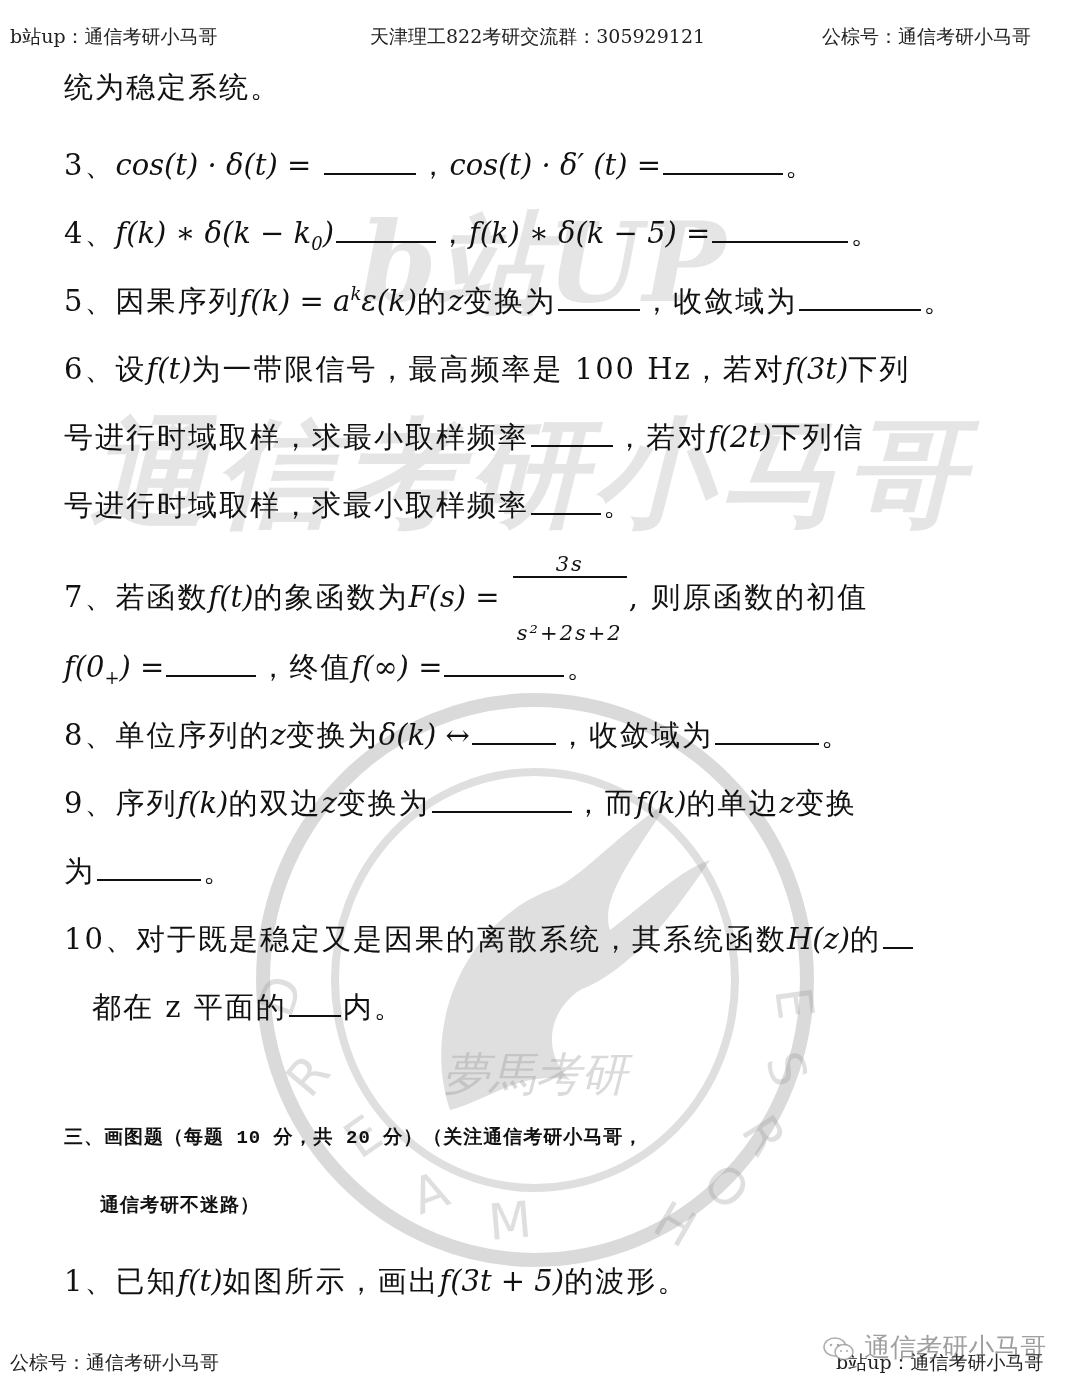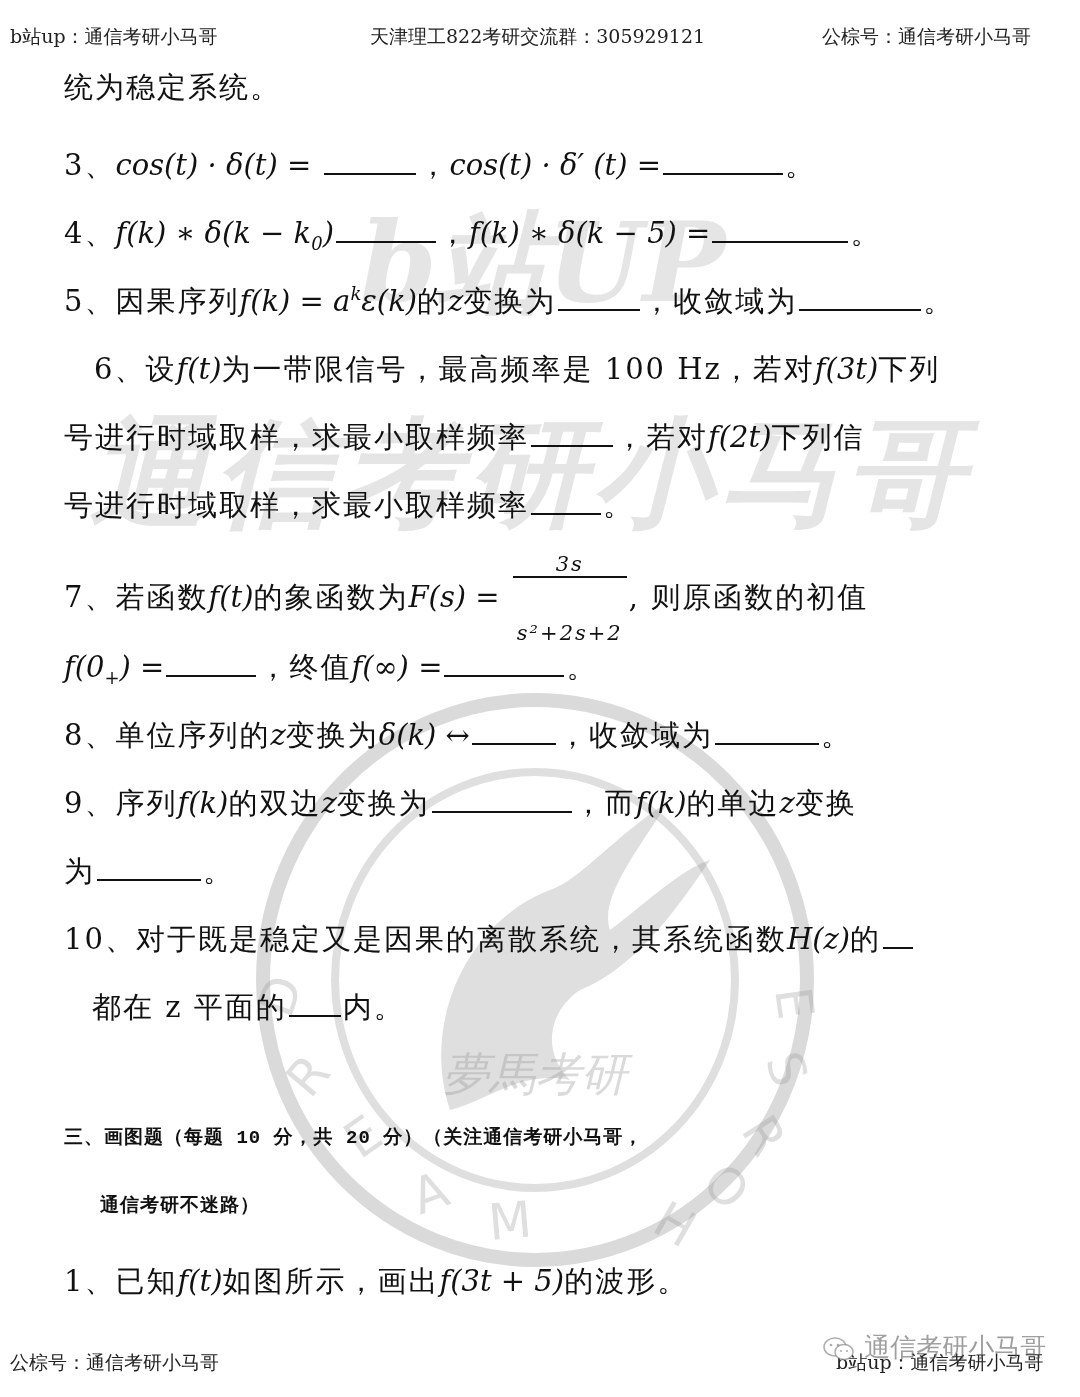--- a/index.html
+++ b/index.html
@@ -55,21 +55,21 @@
 </div>
 
 <div class="line" style="top:214px;">
   <span>4、</span><span class="m"><span>f(k) ∗ δ(k − k</span><sub>0</sub><span>)</span></span><span class="blank" style="width:100px;"></span><span>，</span><span class="m">f(k) ∗ δ(k − 5) =</span><span class="blank" style="width:136px;"></span><span>。</span>
 </div>
 
 <div class="line" style="top:282px;">
   <span>5、</span><span>因果序列</span><span class="m"><span>f(k) = a</span><sup>k</sup><span>ε(k)</span></span><span>的</span><span class="m">z</span><span>变换为</span><span class="blank" style="width:82px;"></span><span>，收敛域为</span><span class="blank" style="width:122px;"></span><span>。</span>
 </div>
 
-<div class="line" style="top:350px;margin-left:30px;">
+<div class="line" style="top:350px;">
   <span>6、</span><span>设</span><span class="m">f(t)</span><span>为一带限信号，最高频率是 100 Hz，若对</span><span class="m">f(3t)</span><span>下列</span>
 </div>
 <div class="line" style="top:418px;">
   <span>号进行时域取样，求最小取样频率</span><span class="blank" style="width:82px;"></span><span>，若对</span><span class="m">f(2t)</span><span>下列信</span>
 </div>
 <div class="line" style="top:486px;text-align:right;">
   <span>号进行时域取样，求最小取样频率</span><span class="blank" style="width:70px;"></span><span>。</span>
 </div>
 
 <div class="line" style="top:552px;">

